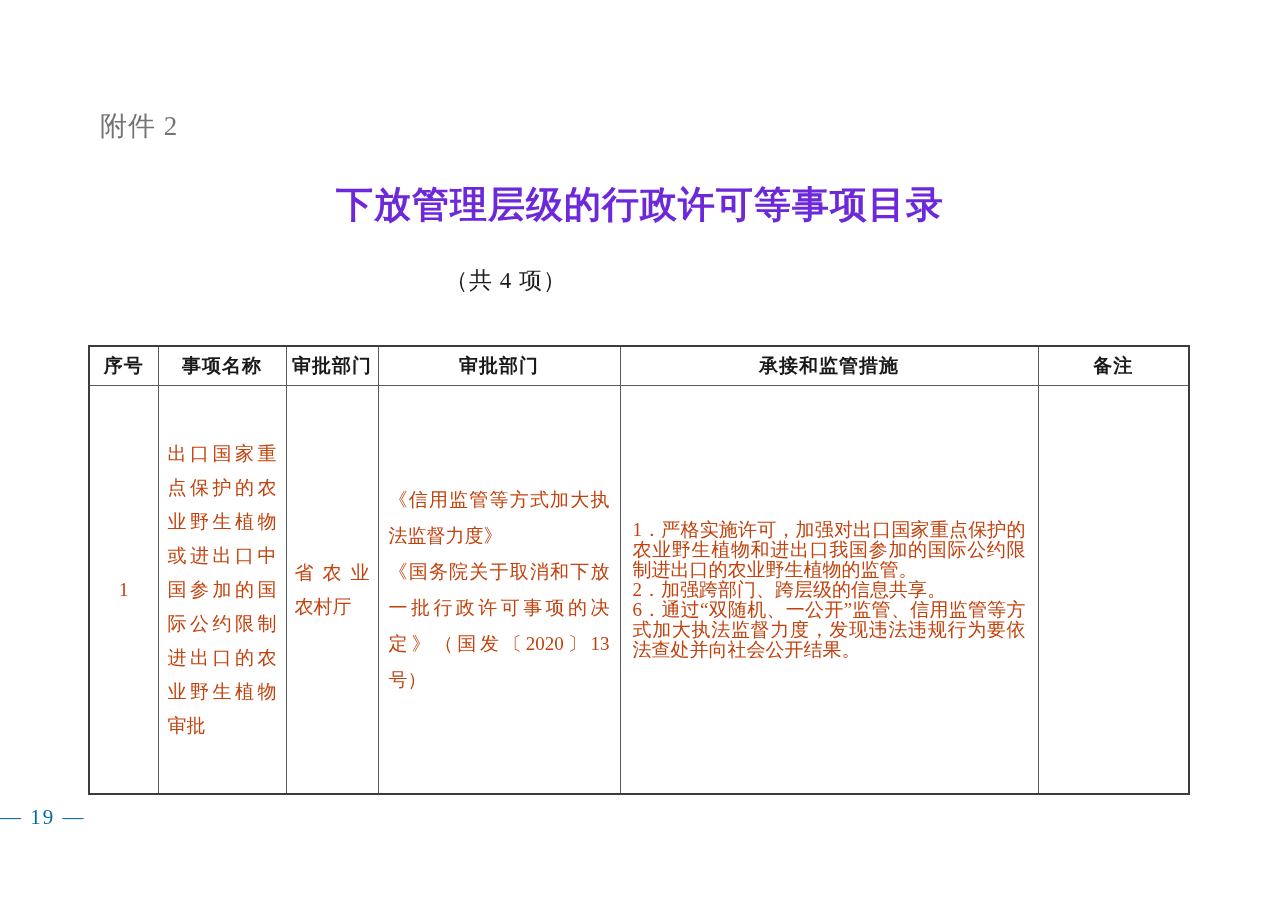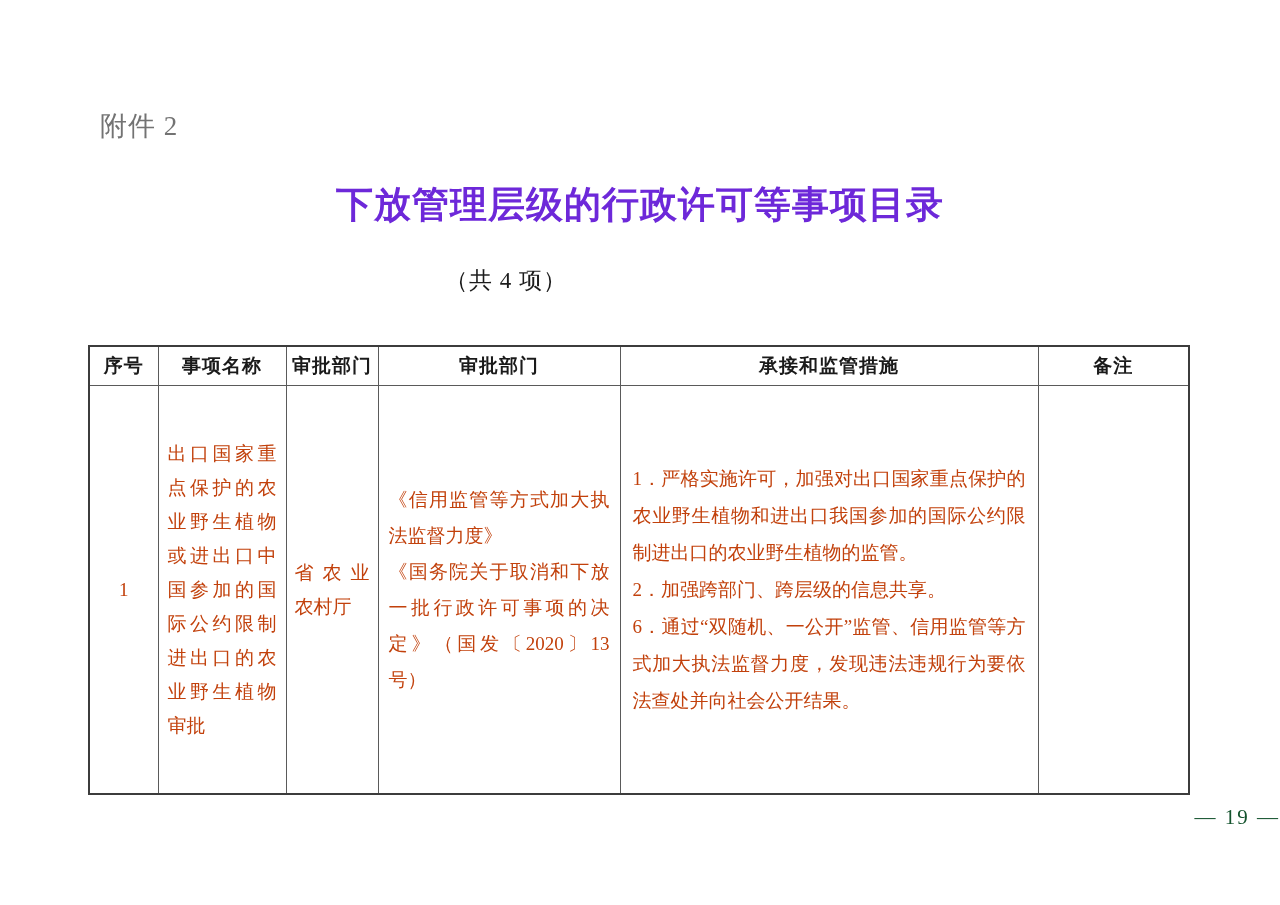--- a/index.html
+++ b/index.html
@@ -104,30 +104,30 @@
   td.cell-basis {
     padding: 0 10px;
     line-height: 36px;
   }
   td.cell-basis p, td.cell-measures p {
     margin: 0;
     text-align: justify;
   }
   td.cell-measures {
     padding: 0 12px;
-    line-height: 37px;
+    line-height: 20px;
   }
   .page-number {
     position: absolute;
     left: 0;
     top: 805px;
     width: 1280px;
-    text-align: right;
+    text-align: left;
     font-size: 21px;
-    color: #14532d;
+    color: #0369a1;
     letter-spacing: 2px;
   }
 </style>
 </head>
 <body>
 
 <div class="doc-page">
 
   <div class="attachment-label">附件 2</div>
 

